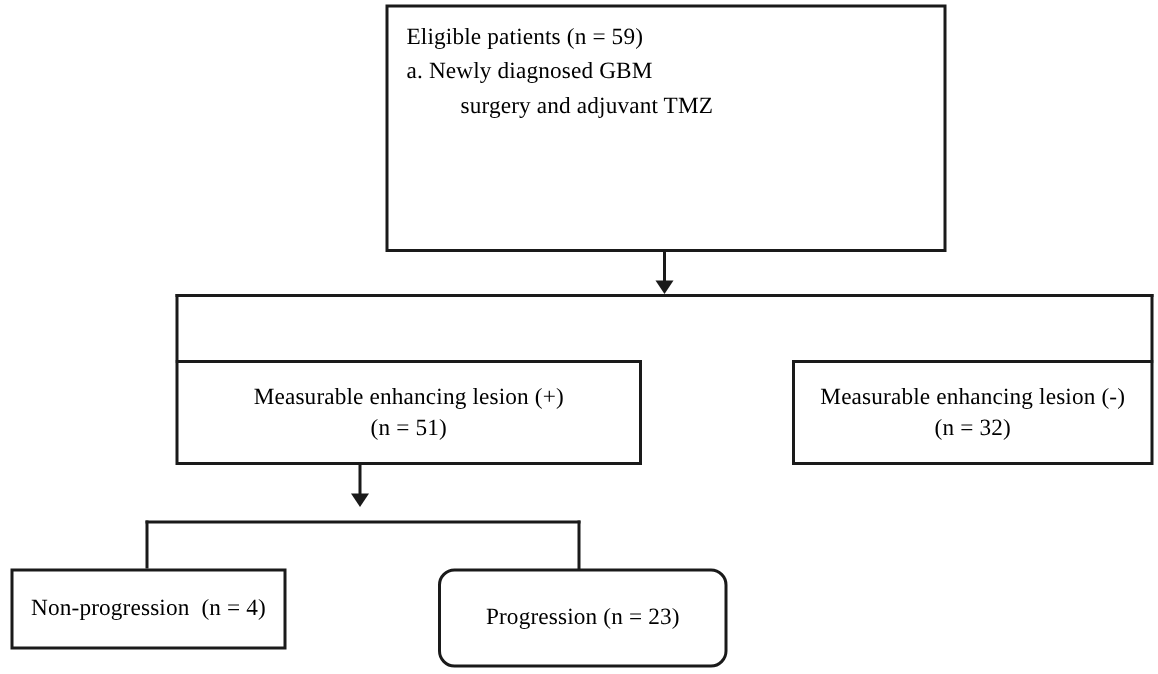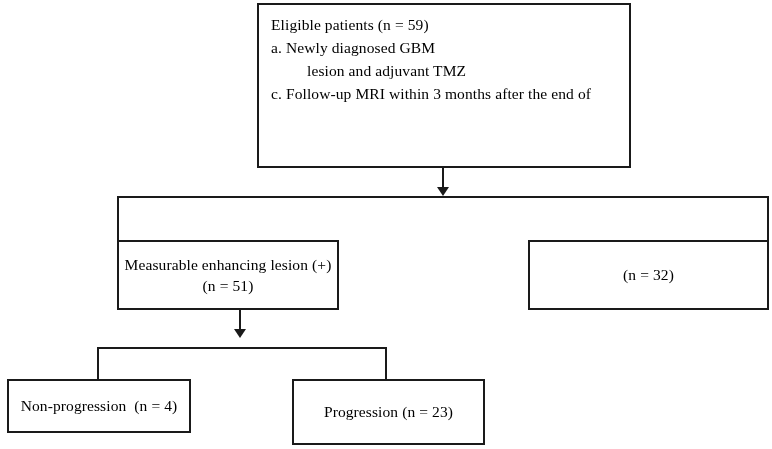--- a/index.html
+++ b/index.html
@@ -47,21 +47,21 @@
     padding: 8px 0 8px 12px;
     justify-content: flex-start;
   }
   #box-eligible .node-line { line-height: 23px; }
   .hang-indent { padding-left: 36px; }
 
   
   #box-lesion-pos {
     left: 117px;
     top: 240px;
-    width: 222px;
+    width: 311px;
     height: 70px;
   }
   #box-lesion-neg {
     left: 528px;
     top: 240px;
     width: 241px;
     height: 70px;
   }
 
   
@@ -69,20 +69,21 @@
     left: 7px;
     top: 379px;
     width: 184px;
     height: 54px;
   }
   #box-progression {
     left: 292px;
     top: 379px;
     width: 193px;
     height: 66px;
+    border-radius: 11px;
   }
 
   
   .conn-v {
     position: absolute;
     width: 0;
     border-left: 2px solid #1a1a1a;
   }
   .conn-h {
     position: absolute;
@@ -113,36 +114,36 @@
   #conn2-drop-right{ left: 385px; top: 347px; height: 34px; }
 </style>
 </head>
 <body>
 
 <div id="flowchart-canvas">
 
   <div class="node-box" id="box-eligible">
     <div class="node-line">Eligible patients (n = 59)</div>
     <div class="node-line">a. Newly diagnosed GBM</div>
-    <div class="node-line hang-indent">lesion and adjuvant TMZ</div>
-    <div class="node-line">c. Follow-up MRI within 3 months after the end of</div>
+    <div class="node-line hang-indent">surgery and adjuvant TMZ</div>
   </div>
 
   <div class="conn-v" id="conn1-stem"></div>
   <div class="arrow-head" id="conn1-arrow"></div>
   <div class="conn-h" id="conn1-bar"></div>
   <div class="conn-v" id="conn1-drop-left"></div>
   <div class="conn-v" id="conn1-drop-right"></div>
 
   <div class="node-box centered" id="box-lesion-pos">
     <div class="node-line">Measurable enhancing lesion (+)</div>
     <div class="node-line">(n = 51)</div>
   </div>
 
   <div class="node-box centered" id="box-lesion-neg">
+    <div class="node-line">Measurable enhancing lesion (-)</div>
     <div class="node-line">(n = 32)</div>
   </div>
 
   <div class="conn-v" id="conn2-stem"></div>
   <div class="arrow-head" id="conn2-arrow"></div>
   <div class="conn-h" id="conn2-bar"></div>
   <div class="conn-v" id="conn2-drop-left"></div>
   <div class="conn-v" id="conn2-drop-right"></div>
 
   <div class="node-box centered" id="box-non-progression">

